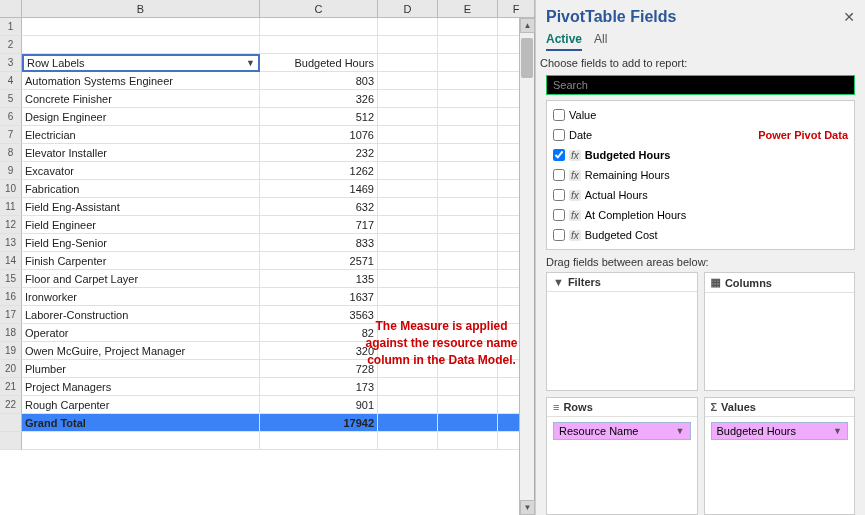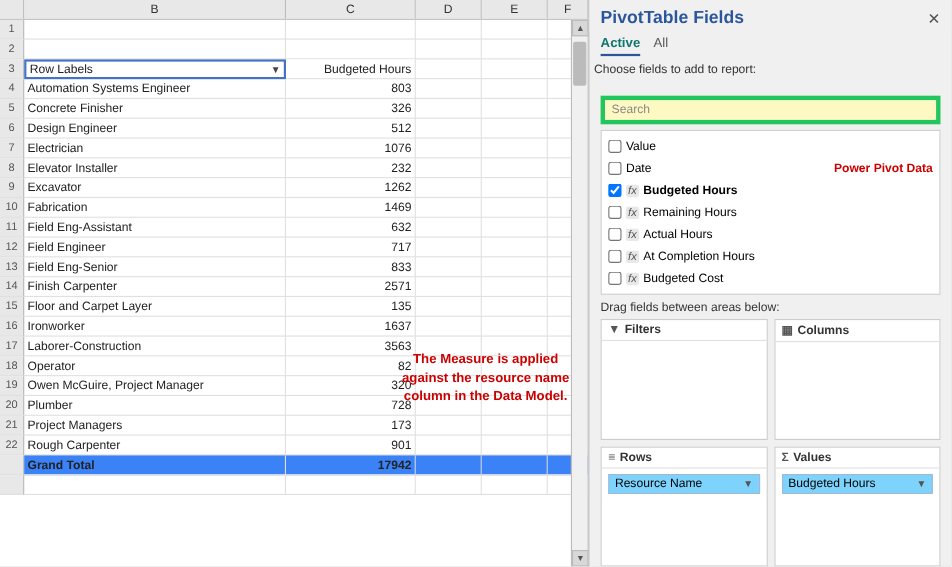--- a/index.html
+++ b/index.html
@@ -273,21 +273,21 @@
     }
 
     .pivot-zone-content {
       padding: 3px 6px;
       flex: 1;
     }
 
     .zone-pill {
       display: flex;
       align-items: center;
-      background: #7dd3fc;
+      background: #f0abfc;
       border: 1px solid #a0b8d8;
       padding: 2px 5px;
       font-size: 11px;
       gap: 4px;
       margin-top: 2px;
     }
 
     .zone-pill-text {
       flex: 1;
     }
@@ -558,21 +558,21 @@
       <span class="pivot-close-btn">✕</span>
     </div>
 
     <div class="pivot-tabs">
       <span class="pivot-tab active">Active</span>
       <span class="pivot-tab">All</span>
     </div>
 
     <div class="pivot-instruction">Choose fields to add to report:</div>
 
-    <div style="margin: 14px 10px 5px 10px; background:#fef9c3; border:4px solid #22c55e; padding: 3px 6px; font-size:11px; color:#888;">
+    <div style="margin: 2px 10px 5px 10px; background:#000000; border:1px solid #22c55e; padding: 3px 6px; font-size:11px; color:#888;">
       <span>Search</span>
     </div>
 
     <div class="pivot-fields-list">
 
       <div class="pivot-field-item">
         <input type="checkbox" style="">
         <span class="field-name">Value</span>
       </div>
 

